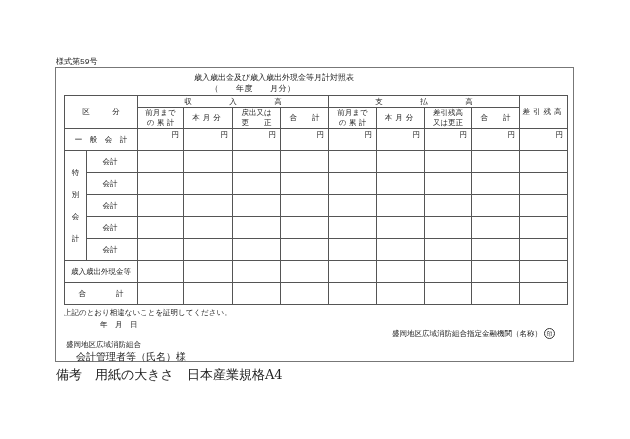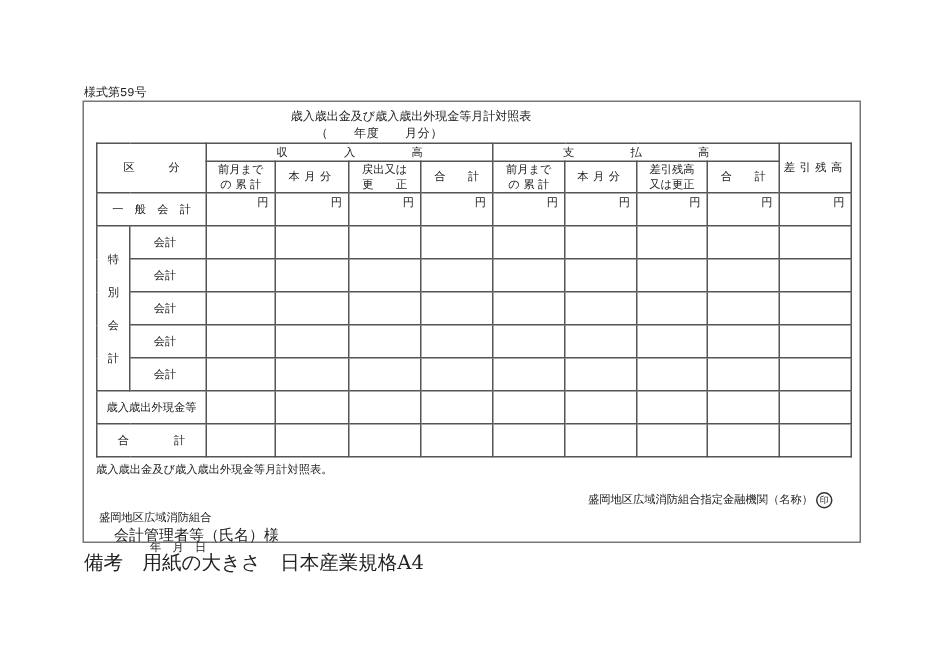--- a/index.html
+++ b/index.html
@@ -9,21 +9,21 @@
   .form-no { left:56px; top:56px; font-size:8px;font-family:Liberation Mono, monospace; }
   .frame { left:55px; top:67px; width:519px; height:295px; border:1px solid #777; box-sizing:border-box; }
   .title { left:0; width:548px; top:72px; text-align:center; font-size:8px; }
   .subtitle { left:0; width:506px; top:83px; text-align:center; font-size:8px; letter-spacing:0.5px; }
   table.grid { position:absolute; left:64px; top:95px; border-collapse:collapse; table-layout:fixed; font-size:7.5px; }
   table.grid td { border:1px solid #555; padding:0; text-align:center; vertical-align:middle; line-height:10px; }
   .yen { text-align:right !important; vertical-align:top !important; padding-right:4px !important; padding-top:1px !important; }
   .right { text-align:right; padding-right:4px !important; }
   .spread { letter-spacing:3px; }
   .note1 { left:64px; top:308px; font-size:7.5px; }
-  .note-date { left:100px; top:320px; font-size:7.5px; word-spacing:10px;margin-top:40px; }
+  .note-date { left:100px; top:320px; font-size:7.5px; word-spacing:10px; }
   .bank { left:392px; top:328px; font-size:7.5px; }
   .seal { display:inline-block; width:9px; height:9px; border:1px solid #333; border-radius:50%; font-size:6px; line-height:9px; text-align:center; margin-left:2px; }
   .org { left:66px; top:340px; font-size:7.5px; }
   .mgr { left:76px; top:350px; font-size:10px; }
   .remark { left:56px; top:366px; font-size:13px; }
 </style>
 </head>
 <body>
 
 <div class="abs form-no">様式第59号</div>
@@ -174,20 +174,20 @@
         <td></td>
         <td></td>
         <td></td>
         <td></td>
         <td></td>
         <td></td>
   </tr>
 </tbody>
   </table>
 
-<div class="abs note1">歳入歳出金及び歳入歳出外現金等月計対照表。</div>
+<div class="abs note1">上記のとおり相違ないことを証明してください。</div>
 <div class="abs note-date">年　月　日</div>
 <div class="abs bank">
   <span>盛岡地区広域消防組合指定金融機関（名称）</span><span class="seal">印</span>
 </div>
 <div class="abs org">盛岡地区広域消防組合</div>
 <div class="abs mgr">会計管理者等（氏名）様</div>
 <div class="abs remark">備考　用紙の大きさ　日本産業規格A4</div>
 
 </body></html>

